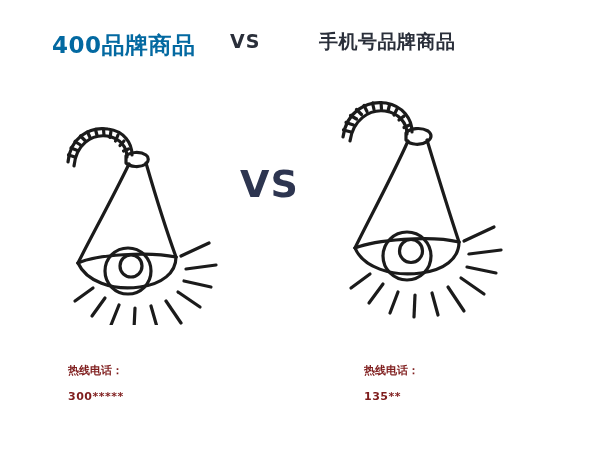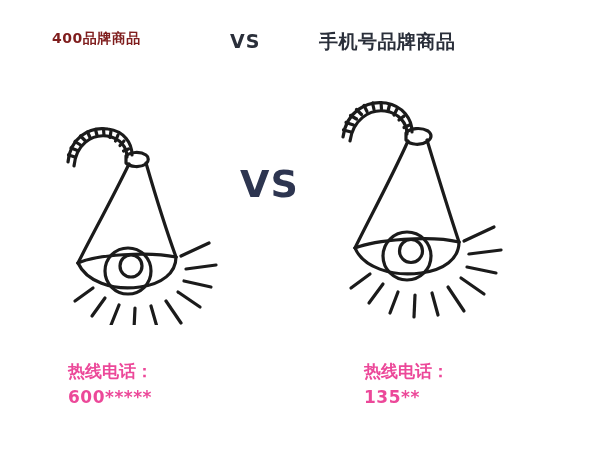--- a/index.html
+++ b/index.html
@@ -25,23 +25,23 @@
     position: absolute;
     top: 16px;
     left: 0;
     width: 600px;
     height: 46px;
   }
   .heading-left {
     position: absolute;
     left: 52px;
     top: 14px;
-    font-size: 14px;
-    font-weight: bold;
-    color: #7f1d1d;
+    font-size: 23px;
+    font-weight: bold;
+    color: #0369a1;
     letter-spacing: 0.5px;
     white-space: nowrap;
   }
   .heading-vs {
     position: absolute;
     left: 230px;
     top: 14px;
     font-size: 19px;
     font-weight: bold;
     color: #2a2f3a;
@@ -79,23 +79,23 @@
     top: 95px;
   }
   .lamp-right {
     left: 325px;
     top: 75px;
   }
 
   
   .caption {
     position: absolute;
-    color: #ec4899;
-    font-weight: bold;
-    font-size: 17px;
+    color: #7f1d1d;
+    font-weight: bold;
+    font-size: 11px;
     line-height: 26px;
     white-space: nowrap;
   }
   .caption-left {
     left: 68px;
     top: 358px;
   }
   .caption-right {
     left: 364px;
     top: 358px;
@@ -201,21 +201,21 @@
         <path d="M58 209 L44 228"></path>
         <path d="M45 199 L26 213"></path>
       </g>
     </svg>
   </div>
 
   <div class="center-vs">VS</div>
 
   <div class="caption caption-left">
     <span>热线电话：</span>
-    <span class="line2">600*****</span>
+    <span class="line2">300*****</span>
   </div>
 
   <div class="caption caption-right">
     <span>热线电话：</span>
     <span class="line2">135**</span>
   </div>
 
 </div>
 
 </body></html>

